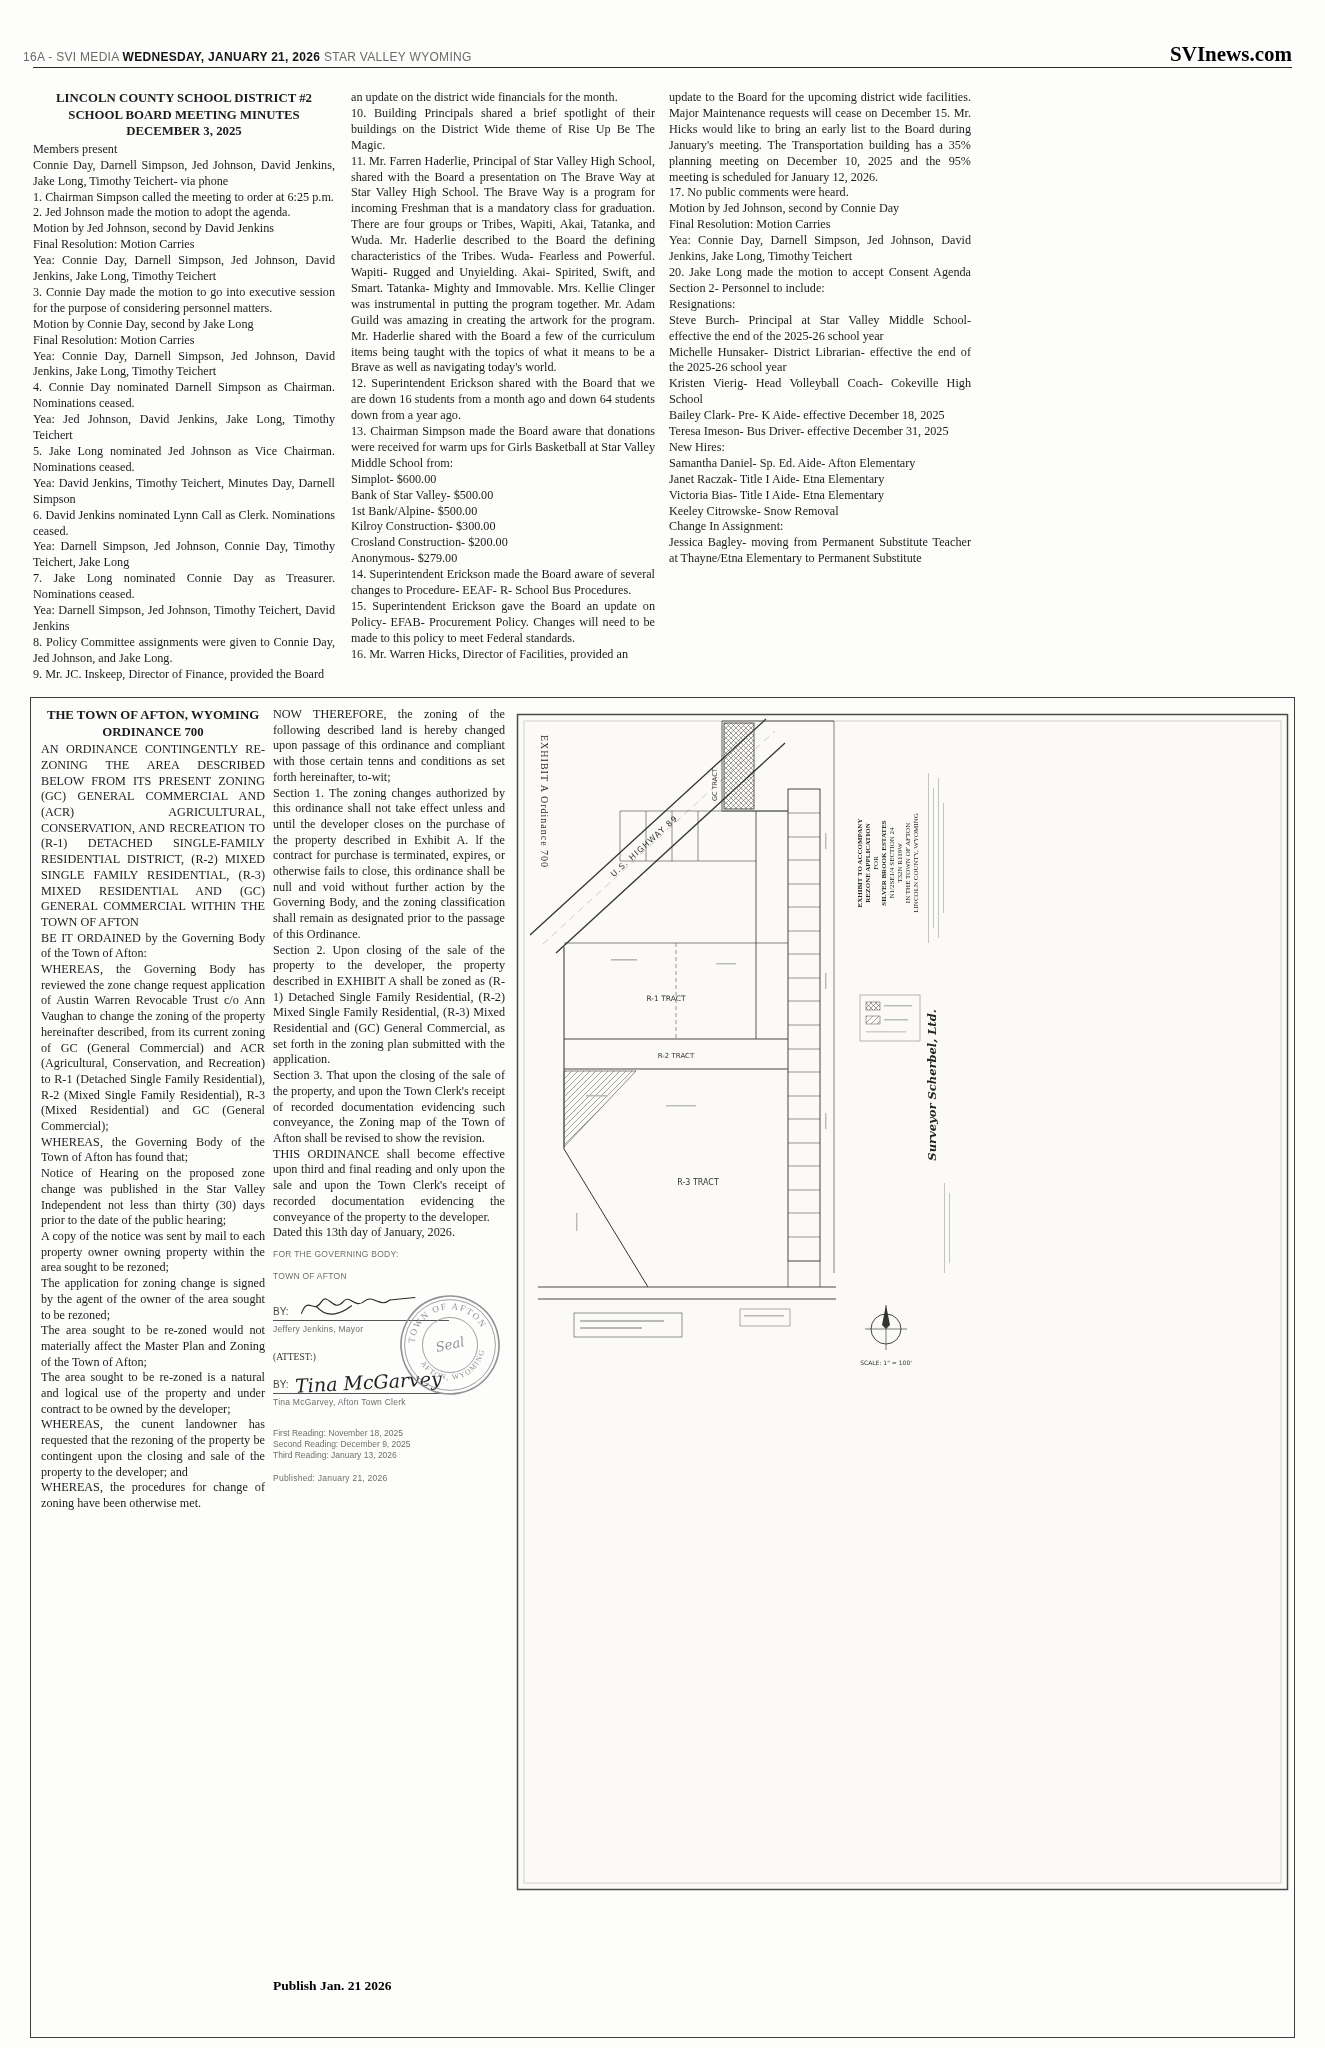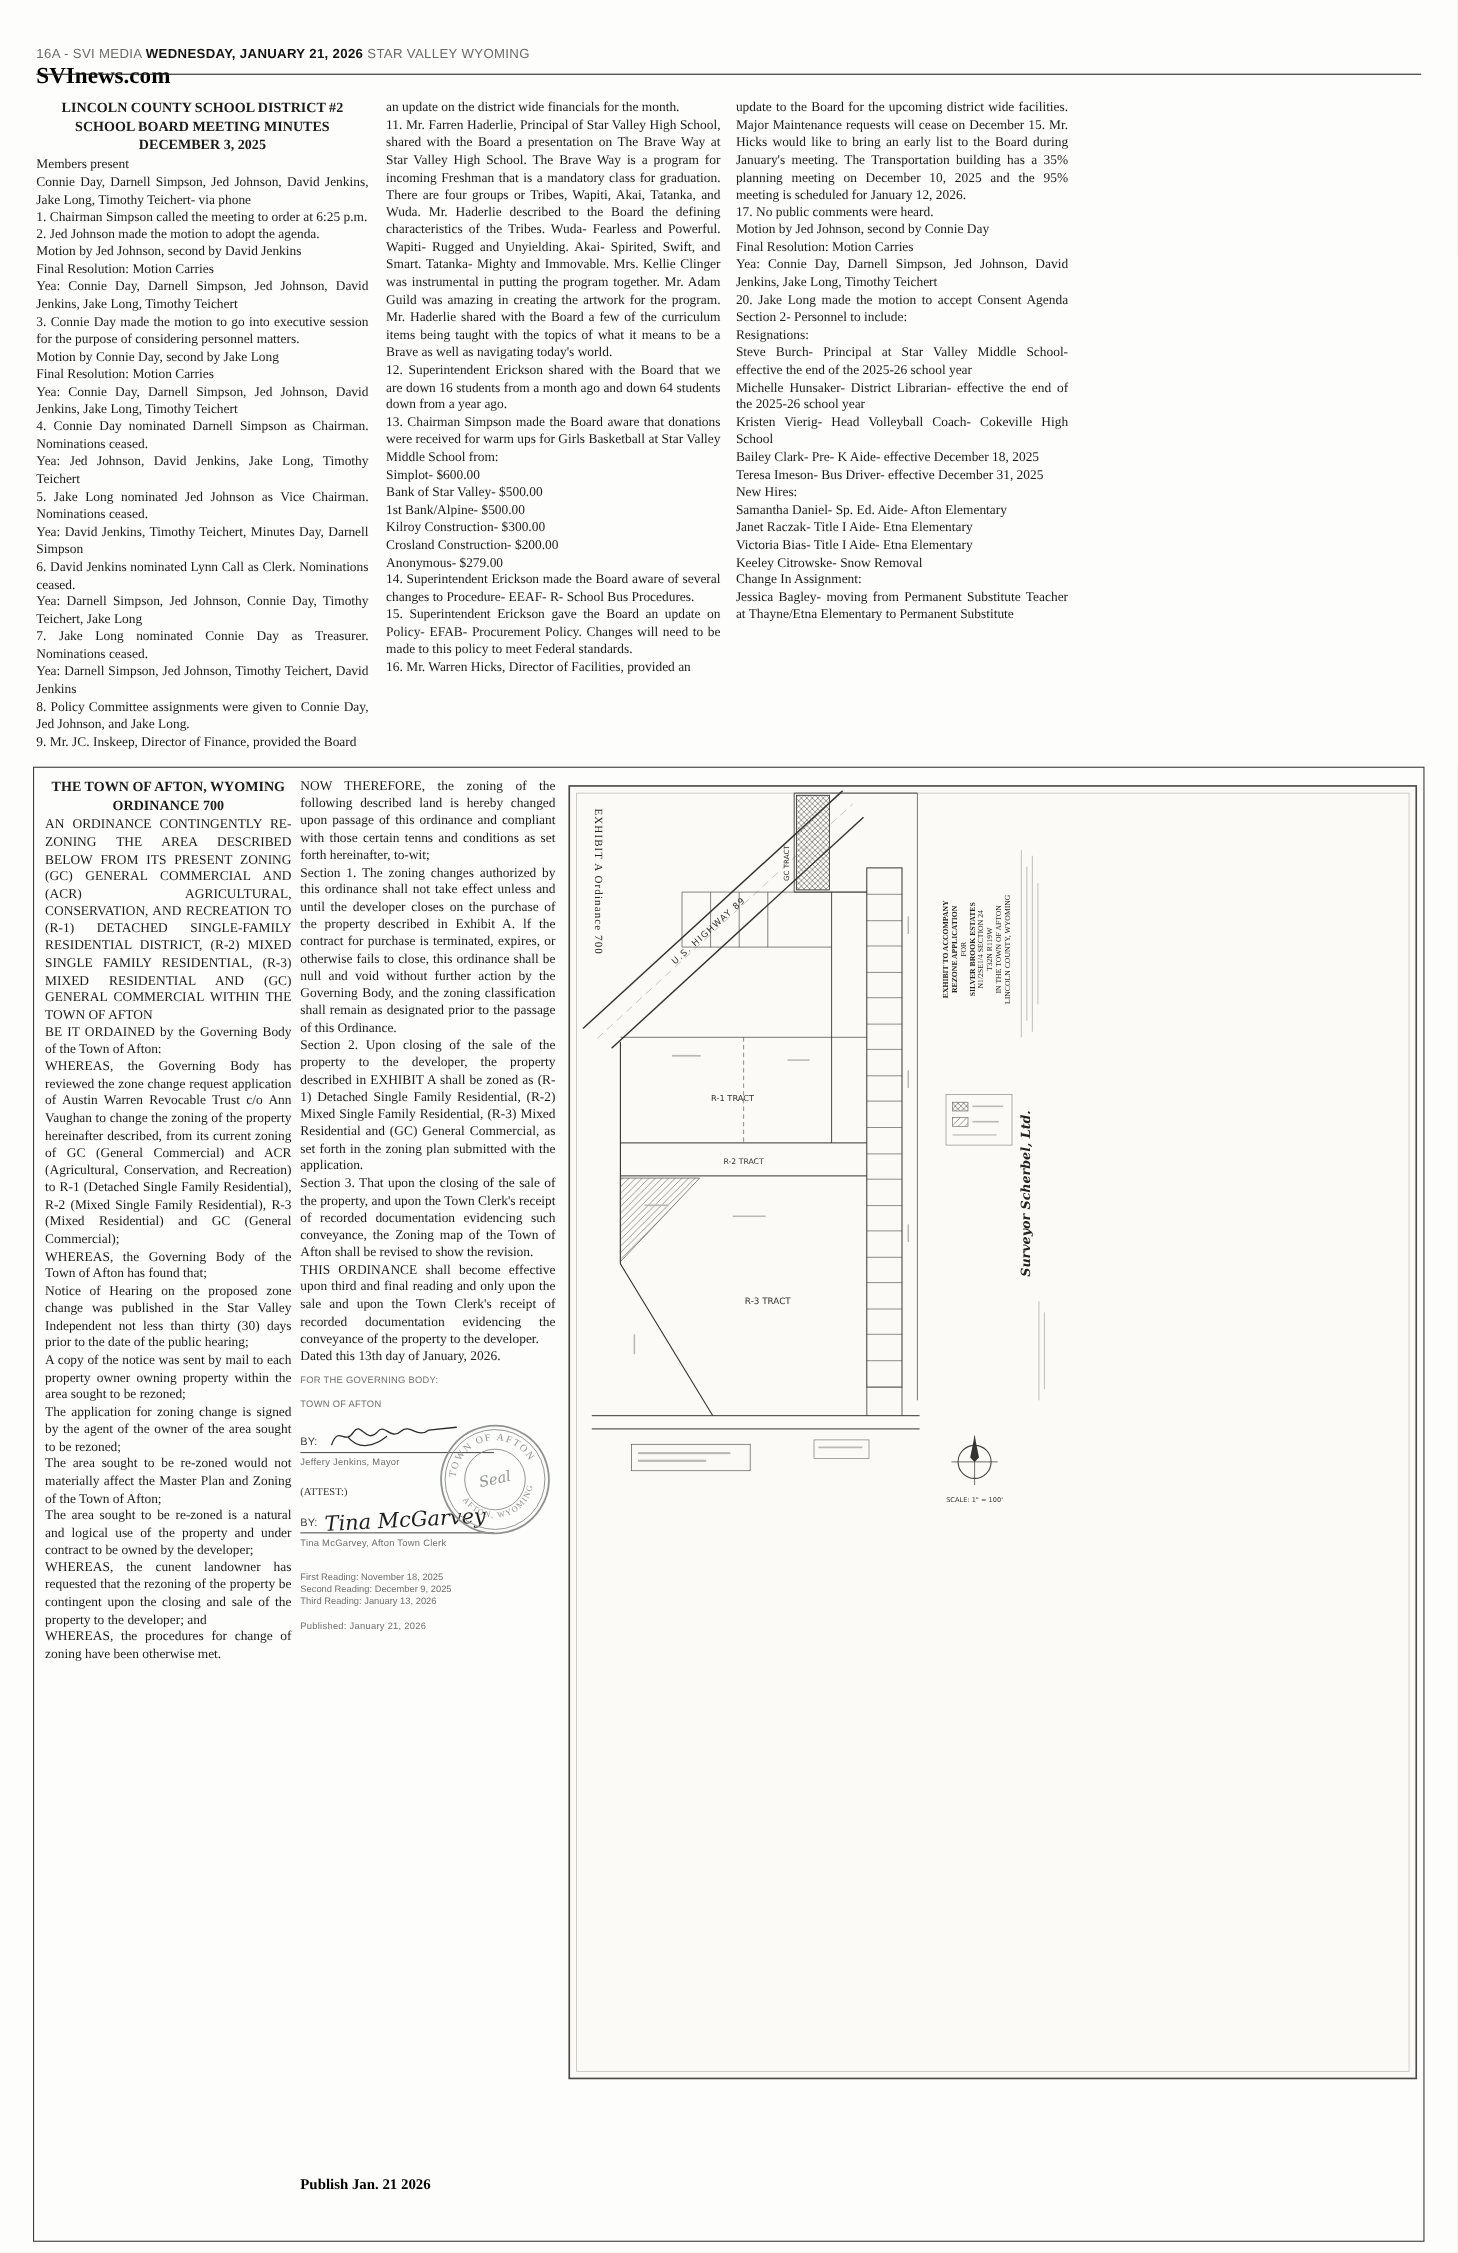--- a/index.html
+++ b/index.html
@@ -4,22 +4,22 @@
 <style>
   * { margin:0; padding:0; box-sizing:border-box; }
   html,body { background:#e9e9e9; }
   .page {
     position:relative; width:1325px; height:2048px; margin:0 auto;
     background:#fdfdfb; color:#1a1a1a; overflow:hidden;
     font-family:"Liberation Serif", serif;
   }
   
   .masthead {
-    position:absolute; left:33px; right:33px; top:42px;
-    display:flex; justify-content:space-between; align-items:baseline;flex-direction:column;
+    position:absolute; left:23px; right:33px; top:42px;
+    display:flex; justify-content:space-between; align-items:baseline;
   }
   .mast-left { font-family:"Liberation Sans", sans-serif; font-size:12px; color:#6a6a6a; letter-spacing:.3px; }
   .mast-left b { color:#141414; font-weight:700; }
   .mast-right { font-family:"Liberation Serif", serif; font-weight:700; font-size:21px; color:#000; }
   .rule { position:absolute; left:33px; right:33px; top:67px; border-top:1.6px solid #2a2a2a; }
 
   
   .ncol {
     position:absolute; top:80px; text-align:justify;
     font-size:12.2px; line-height:15.9px; color:#1b1b1b;margin-top:10px;
@@ -105,20 +105,21 @@
           <div class="para">6. David Jenkins nominated Lynn Call as Clerk. Nominations ceased.</div>
           <div class="para">Yea: Darnell Simpson, Jed Johnson, Connie Day, Timothy Teichert, Jake Long</div>
           <div class="para">7. Jake Long nominated Connie Day as Treasurer. Nominations ceased.</div>
           <div class="para">Yea: Darnell Simpson, Jed Johnson, Timothy Teichert, David Jenkins</div>
           <div class="para">8. Policy Committee assignments were given to Connie Day, Jed Johnson, and Jake Long.</div>
           <div class="para">9. Mr. JC. Inskeep, Director of Finance, provided the Board</div>
         </div>
     </div>
     <div class="ncol ncol2">
         <div class="para">an update on the district wide financials for the month.</div>
+        <div class="para">10. Building Principals shared a brief spotlight of their buildings on the District Wide theme of Rise Up Be The Magic.</div>
         <div class="para">11. Mr. Farren Haderlie, Principal of Star Valley High School, shared with the Board a presentation on The Brave Way at Star Valley High School. The Brave Way is a program for incoming Freshman that is a mandatory class for graduation. There are four groups or Tribes, Wapiti, Akai, Tatanka, and Wuda. Mr. Haderlie described to the Board the defining characteristics of the Tribes. Wuda- Fearless and Powerful. Wapiti- Rugged and Unyielding. Akai- Spirited, Swift, and Smart. Tatanka- Mighty and Immovable. Mrs. Kellie Clinger was instrumental in putting the program together. Mr. Adam Guild was amazing in creating the artwork for the program. Mr. Haderlie shared with the Board a few of the curriculum items being taught with the topics of what it means to be a Brave as well as navigating today's world.</div>
         <div class="para">12. Superintendent Erickson shared with the Board that we are down 16 students from a month ago and down 64 students down from a year ago.</div>
         <div class="para">13. Chairman Simpson made the Board aware that donations were received for warm ups for Girls Basketball at Star Valley Middle School from:</div>
         <div class="para">Simplot- $600.00</div>
         <div class="para">Bank of Star Valley- $500.00</div>
         <div class="para">1st Bank/Alpine- $500.00</div>
         <div class="para">Kilroy Construction- $300.00</div>
         <div class="para">Crosland Construction- $200.00</div>
         <div class="para">Anonymous- $279.00</div>
         <div class="para">14. Superintendent Erickson made the Board aware of several changes to Procedure- EEAF- R- School Bus Procedures.</div>

